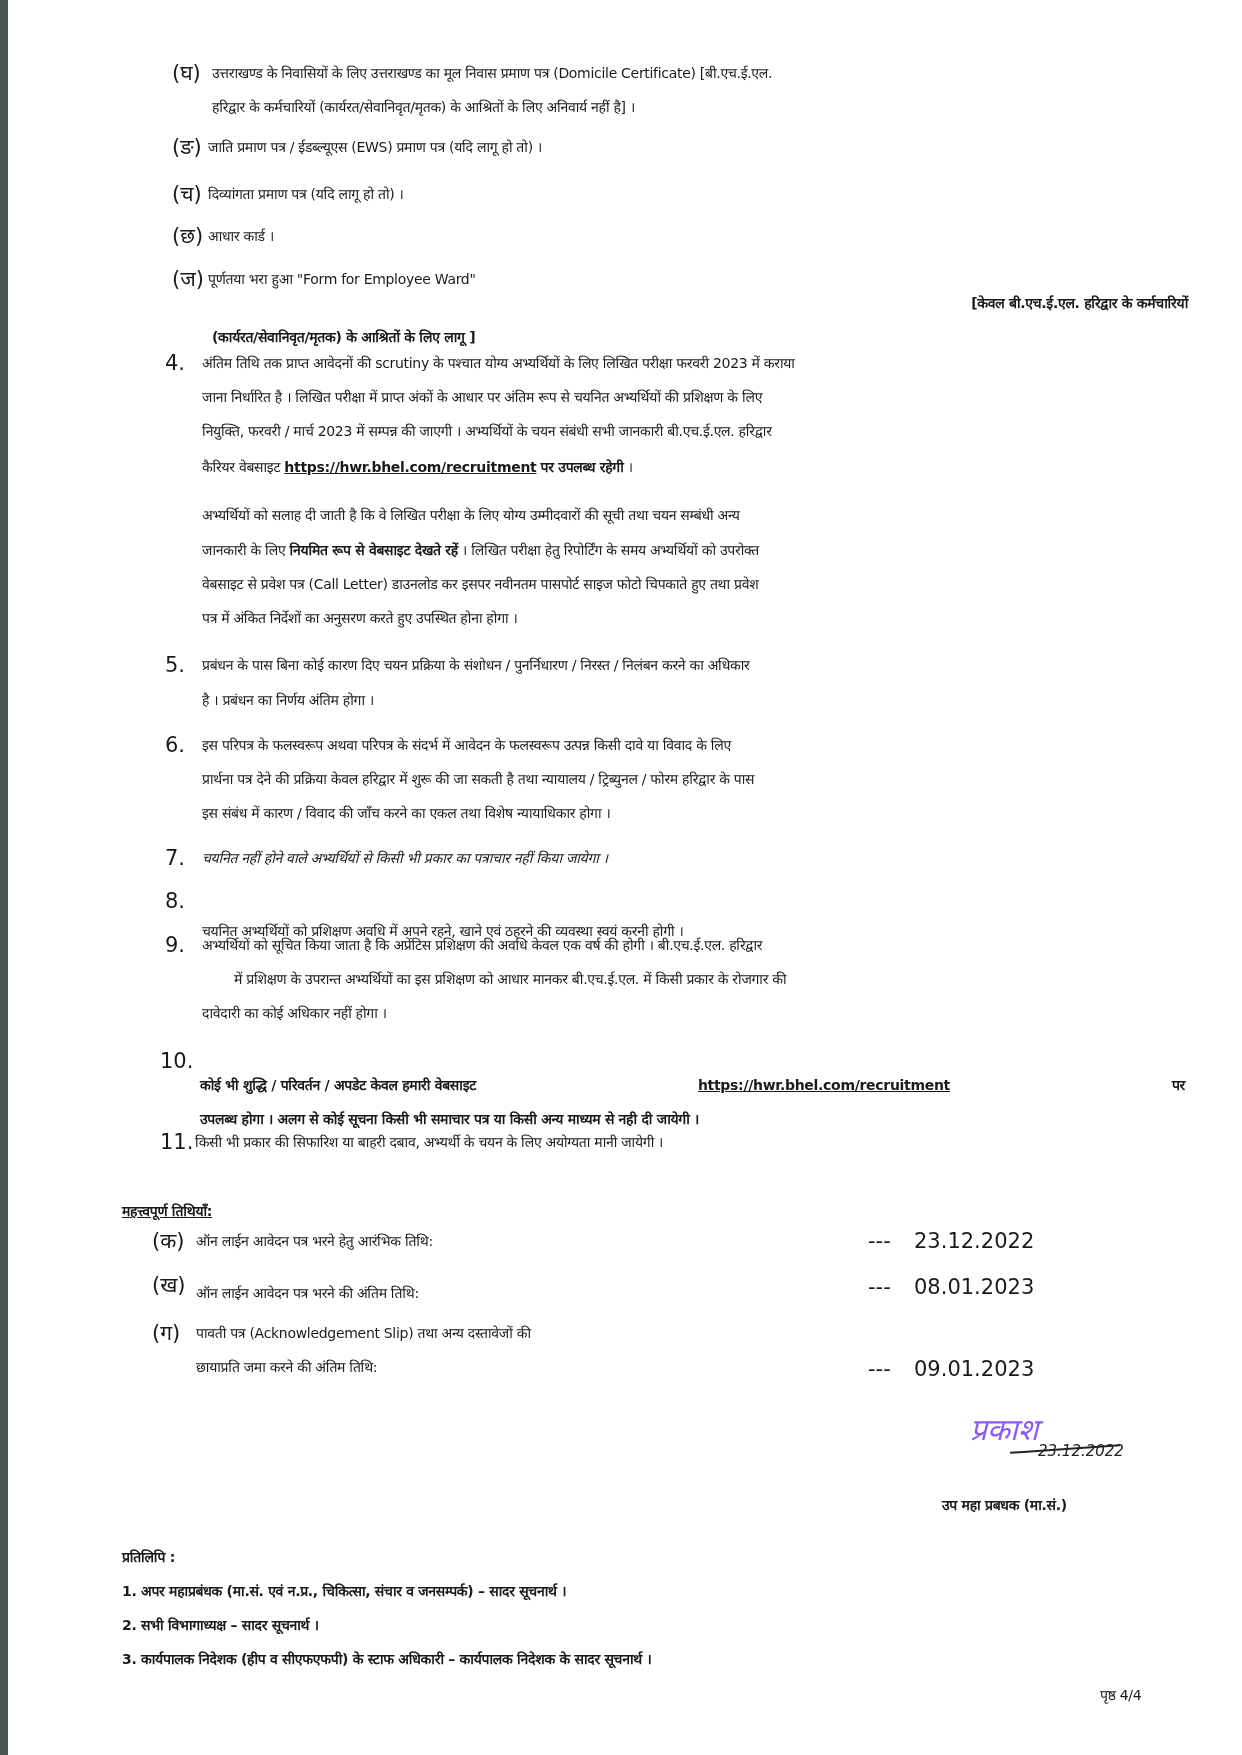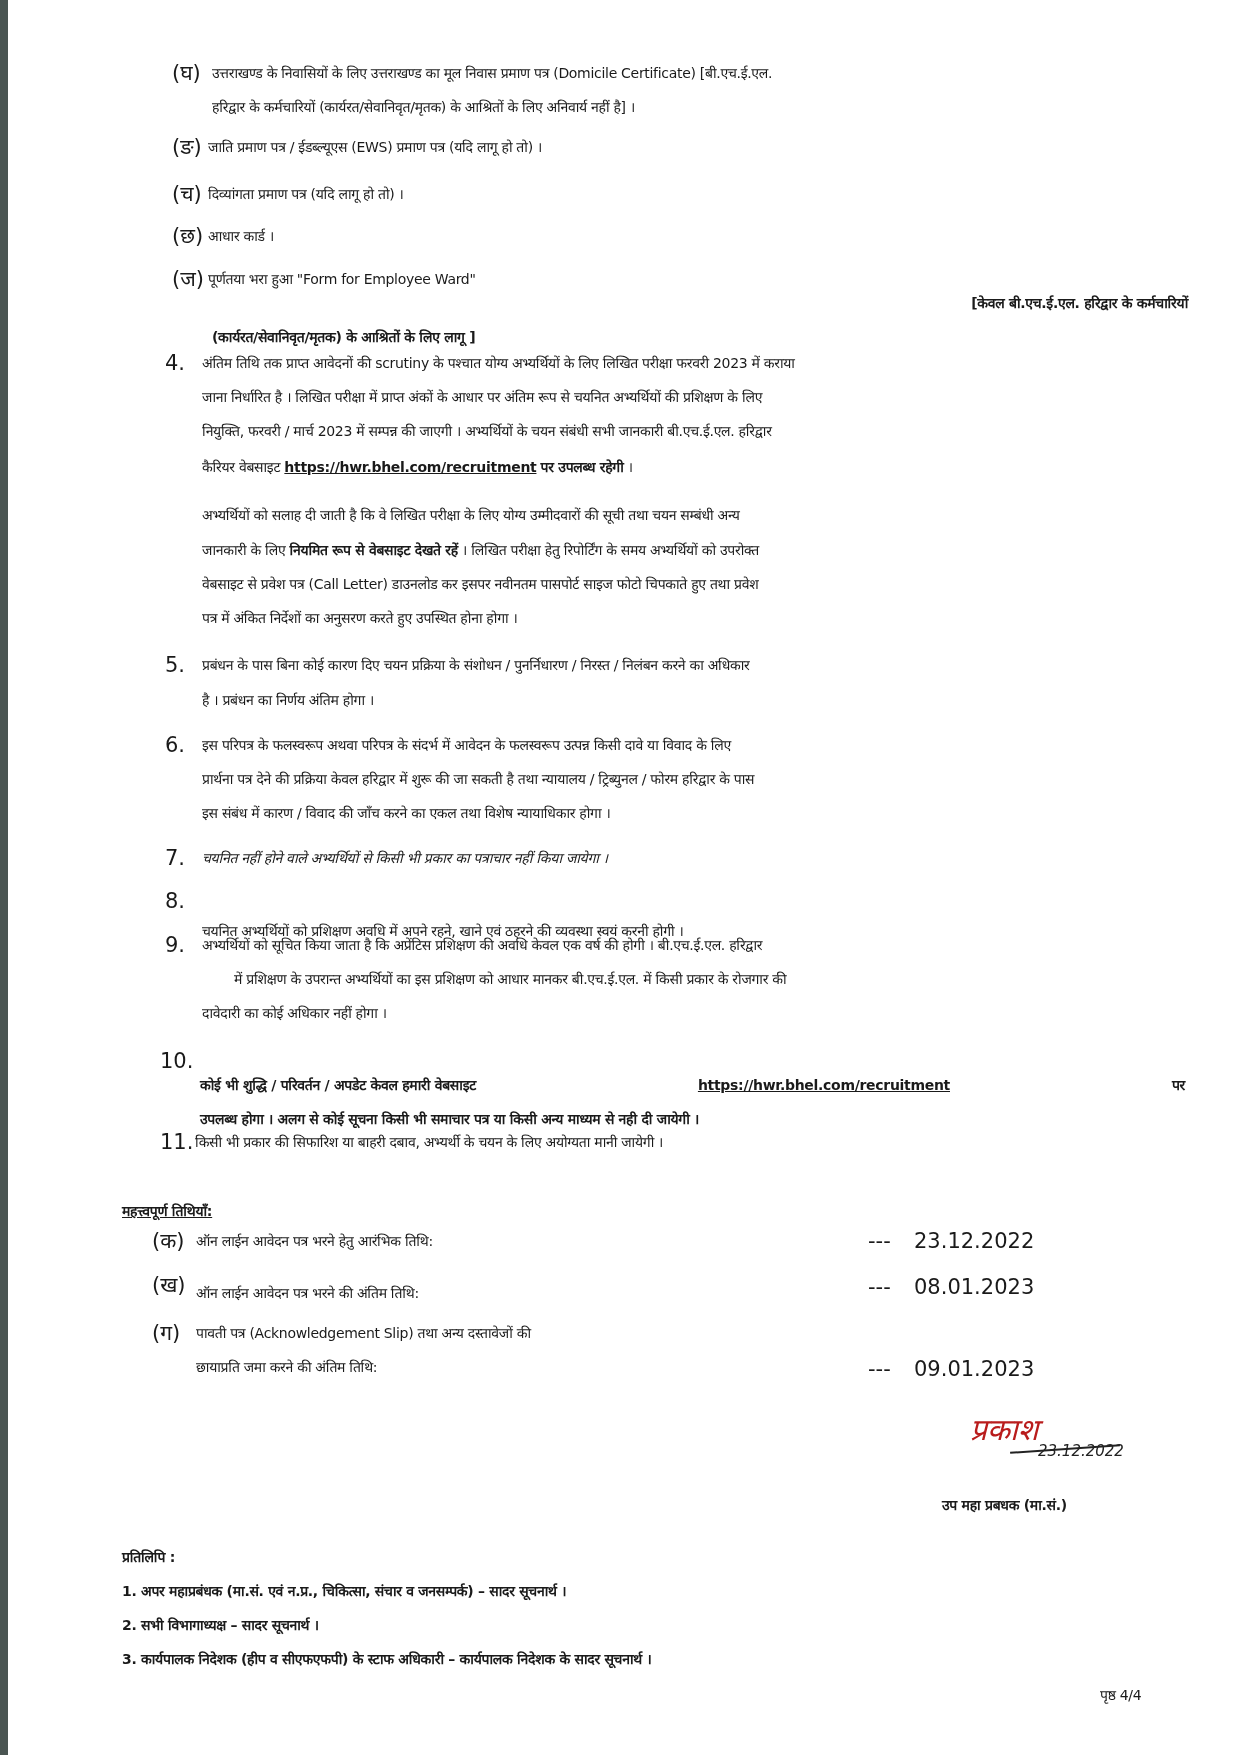--- a/index.html
+++ b/index.html
@@ -9,21 +9,21 @@
       font-family: "DejaVu Sans", "Liberation Sans", sans-serif;
       color: #1a1a1a;
     }
     .edge { position: absolute; left: 0; top: 0; width: 8px; height: 1755px; background: #4a5552; }
     .page { position: absolute; left: 0; top: 0; width: 1242px; height: 1755px; }
     .line { position: absolute; font-size: 14px; line-height: 30px; white-space: nowrap; letter-spacing: -0.3px; }
     .b { font-weight: bold; margin-top: 24px; }
     .u { text-decoration: underline; }
     .num { position: absolute; font-size: 21px; line-height: 30px; }
     .date { position: absolute; font-size: 21px; line-height: 30px; }
-    .sig { position: absolute; font-family: Liberation Sans, sans-serif; font-size: 30px; color: #b91c1c; font-style: italic; }
+    .sig { position: absolute; font-family: Liberation Sans, sans-serif; font-size: 30px; color: #8b5cf6; font-style: italic; }
     .sigdate { position: absolute; font-size: 15px; font-style: italic; color: #222; }
     .sigline { position: absolute; height: 2px; background: #222; transform: rotate(-4deg); }
   </style>
 </head>
 <body>
 
 <div class="edge"></div>
 
 <div class="page">
 

